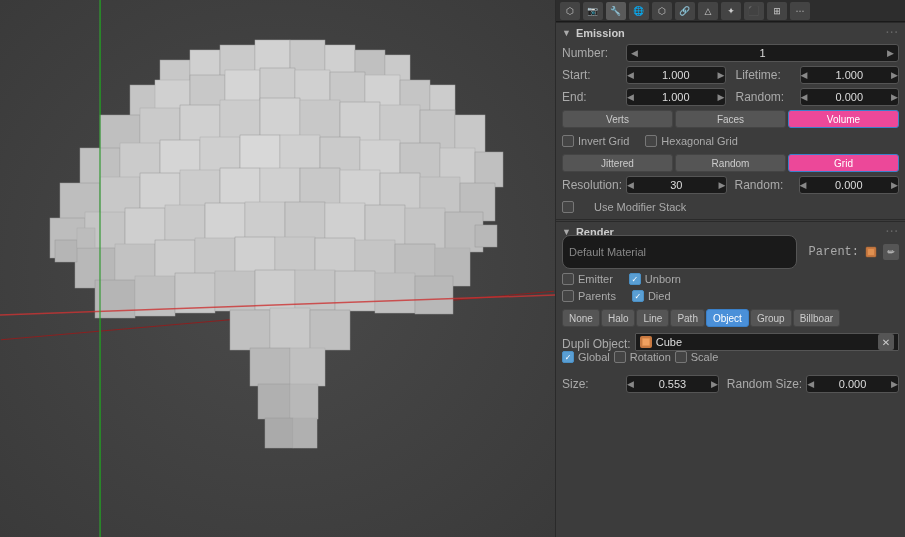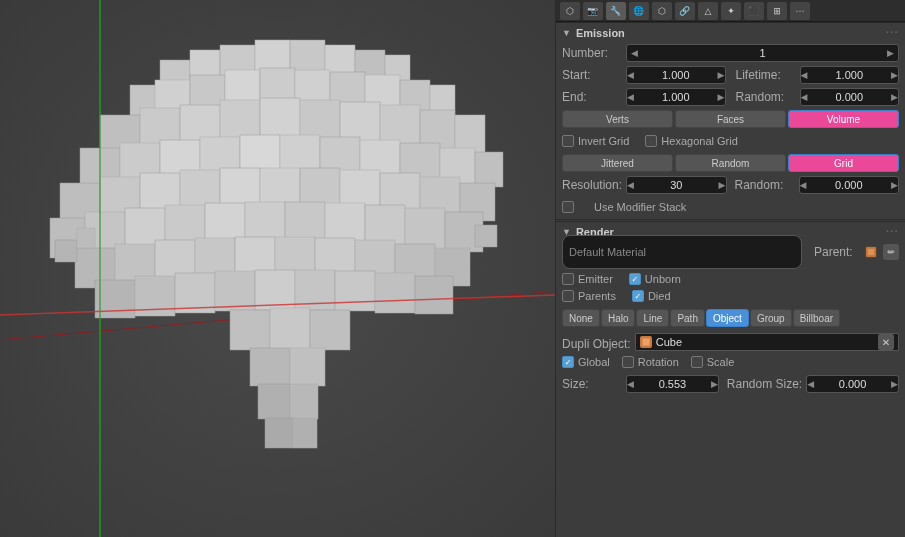--- a/index.html
+++ b/index.html
@@ -639,21 +639,21 @@
   <div class="section-header">
     <span class="triangle">▼</span>
     <span>Render</span>
     <span class="section-dots">···</span>
   </div>
 
   <div class="parent-row">
     <div class="dropdown-field" style="flex:1;">
       <span style="color:#888;">Default Material</span>
     </div>
-    <span class="prop-label" style="margin-left:8px;min-width:45px;">Parent:</span>
+    <span class="prop-label" style="margin-left:8px;min-width:45px;font-family:Liberation Mono, monospace;">Parent:</span>
     <div class="parent-icon">
       <svg width="14" height="14" viewBox="0 0 14 14">
         <rect x="2" y="2" width="10" height="10" rx="1" fill="#c87941" stroke="#a06030" stroke-width="0.5"></rect>
         <rect x="4" y="4" width="6" height="6" rx="0.5" fill="#e09050"></rect>
       </svg>
     </div>
     <div class="pencil-btn">✏</div>
   </div>
 
   <div style="display:flex; padding: 0 6px; height:22px; align-items:flex-end; gap:16px;">
@@ -695,21 +695,21 @@
         <svg width="10" height="10" viewBox="0 0 10 10">
           <rect x="1" y="1" width="8" height="8" rx="1" fill="#e09050"></rect>
           <rect x="2" y="2" width="6" height="6" rx="0.5" fill="#f0a060"></rect>
         </svg>
       </div>
       <span>Cube</span>
       <div class="clear-btn" style="margin-left:auto;">✕</div>
     </div>
   </div>
 
-  <div style="display:flex; padding: 0 6px; height:22px; align-items:center; gap:12px;">
+  <div style="display:flex; padding: 0 6px; height:22px; align-items:flex-start; gap:4px;">
     <div class="check-item">
       <div class="checkbox checked"></div>
       <span class="checkbox-label">Global</span>
     </div>
     <div class="check-item">
       <div class="checkbox"></div>
       <span class="checkbox-label">Rotation</span>
     </div>
     <div class="check-item">
       <div class="checkbox"></div>

